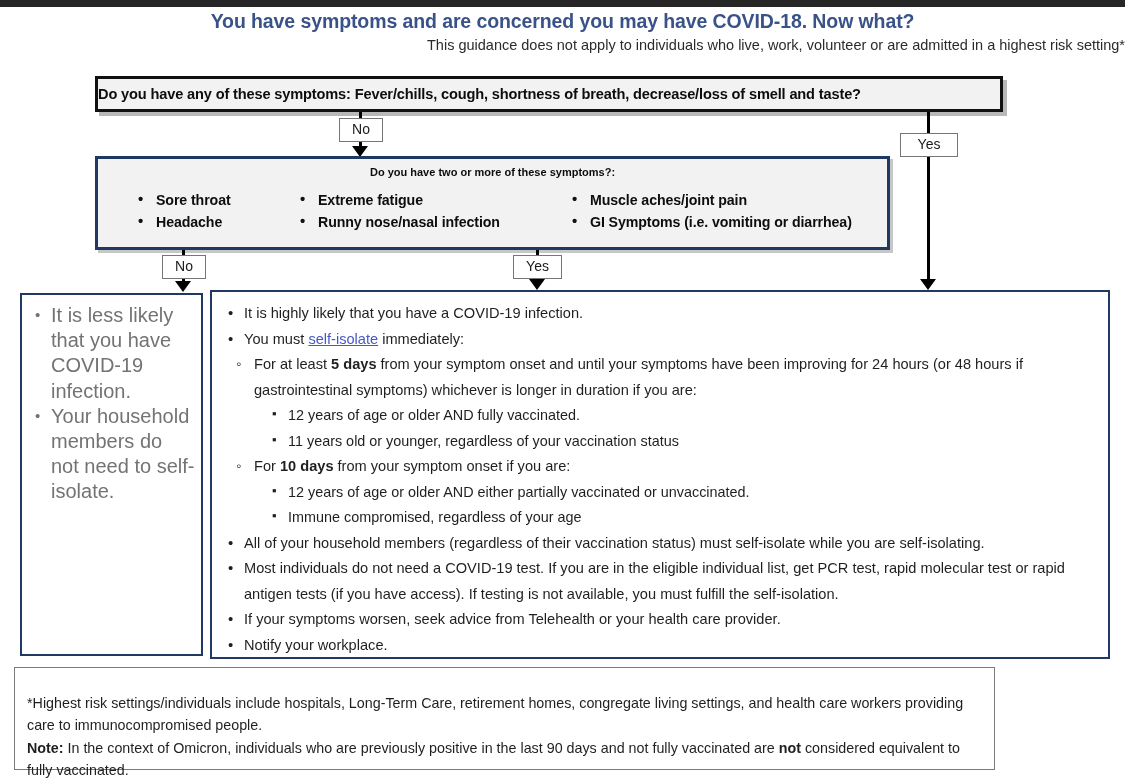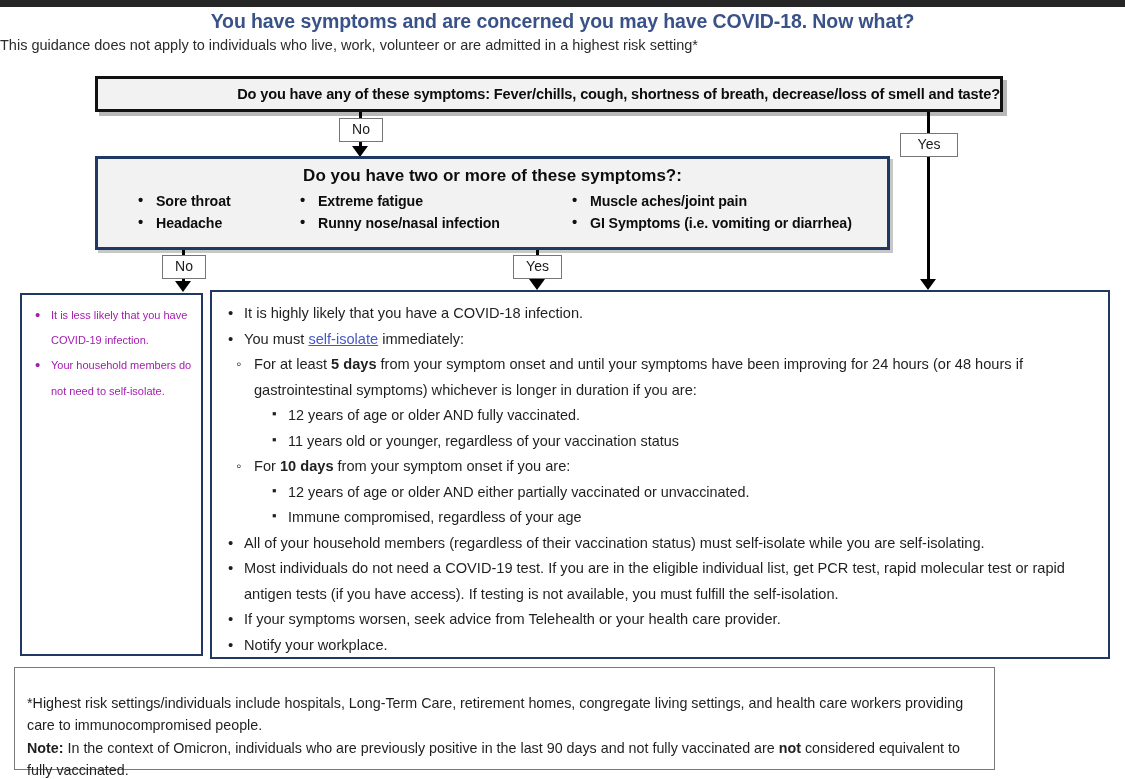--- a/index.html
+++ b/index.html
@@ -19,43 +19,43 @@
 
   
   #title {
     position:absolute; left:0; top:10px; width:1125px;
     text-align:center;
     font-size:19.5px; font-weight:bold; letter-spacing:-0.1px;
     color:#395288;
   }
   #subtitle {
     position:absolute; left:0; top:37px; width:1125px;
-    text-align:left;
+    text-align:right;
     font-size:14.5px; color:#2b2b2b;
   }
 
   
   #q1 {
     position:absolute; left:95px; top:76px; width:908px; height:36px;
     border:3px solid #111111;
     background:#f2f2f2;
     box-shadow:4px 4px 0 rgba(0,0,0,0.28);
-    display:flex; align-items:center; justify-content:flex-end;
+    display:flex; align-items:center; justify-content:flex-start;
   }
   #q1 .txt { font-size:14.6px; font-weight:bold; color:#0d0d0d; letter-spacing:-0.15px;}
 
   
   #q2 {
     position:absolute; left:95px; top:156px; width:795px; height:94px;
     border:3px solid #1f3864;
     background:#f2f2f2;
     box-shadow:3px 3px 0 rgba(0,0,0,0.22);
     padding:7px 10px 0 10px;
   }
-  #q2 .head { text-align:center; font-size:17px; font-weight:bold; color:#0d0d0d; margin-bottom:4px;}
+  #q2 .head { text-align:center; font-size:11px; font-weight:bold; color:#0d0d0d; margin-bottom:11px;}
   #q2 .cols { display:flex; }
   #q2 .col { }
   #q2 .col.c1 { width:188px; padding-left:26px; }
   #q2 .col.c2 { width:272px; }
   #q2 .col.c3 { width:290px; }
   #q2 .itm {
     font-size:14.2px; font-weight:bold; color:#0d0d0d;
     line-height:22px; position:relative; padding-left:22px;
     letter-spacing:-0.1px;
   }
@@ -86,21 +86,21 @@
   #resR {
     position:absolute; left:210px; top:290px; width:900px; height:369px;
     border:2.5px solid #1f3864; background:#fff;
     padding:9px 10px 0 8px;
   }
   ul.bl { list-style:none; margin:0; padding:0; }
   ul.bl li { position:relative; }
 
   
   #resL li {
-    font-size:11px; line-height:25.2px; color:#a21caf;
+    font-size:20px; line-height:25.2px; color:#737373;
     padding-left:25px; margin-bottom:0px;
   }
   #resL li:before {
     content:"\2022"; position:absolute; left:9px; top:-1px; font-size:15px;
   }
 
   
   .lv1 > li {
     font-size:14.6px; line-height:25.6px; color:#1f1f1f;
     padding-left:24px;
@@ -184,21 +184,21 @@
 
 <div id="resL">
   <ul class="bl">
     <li>It is less likely that you have COVID-19 infection.</li>
     <li>Your household members do not need to self-isolate.</li>
   </ul>
 </div>
 
 <div id="resR">
   <ul class="bl lv1">
-    <li>It is highly likely that you have a COVID-18 infection.</li>
+    <li>It is highly likely that you have a COVID-19 infection.</li>
     <li>
       <span>You must </span><a class="isolink" href="#">self-isolate</a><span> immediately:</span>
     </li>
   </ul>
   <ul class="bl lv2">
     <li>
       <span>For at least </span><b>5 days</b><span> from your symptom onset and until your symptoms have been improving for 24 hours (or 48 hours if gastrointestinal symptoms) whichever is longer in duration if you are:</span>
     </li>
   </ul>
   <ul class="bl lv3">

